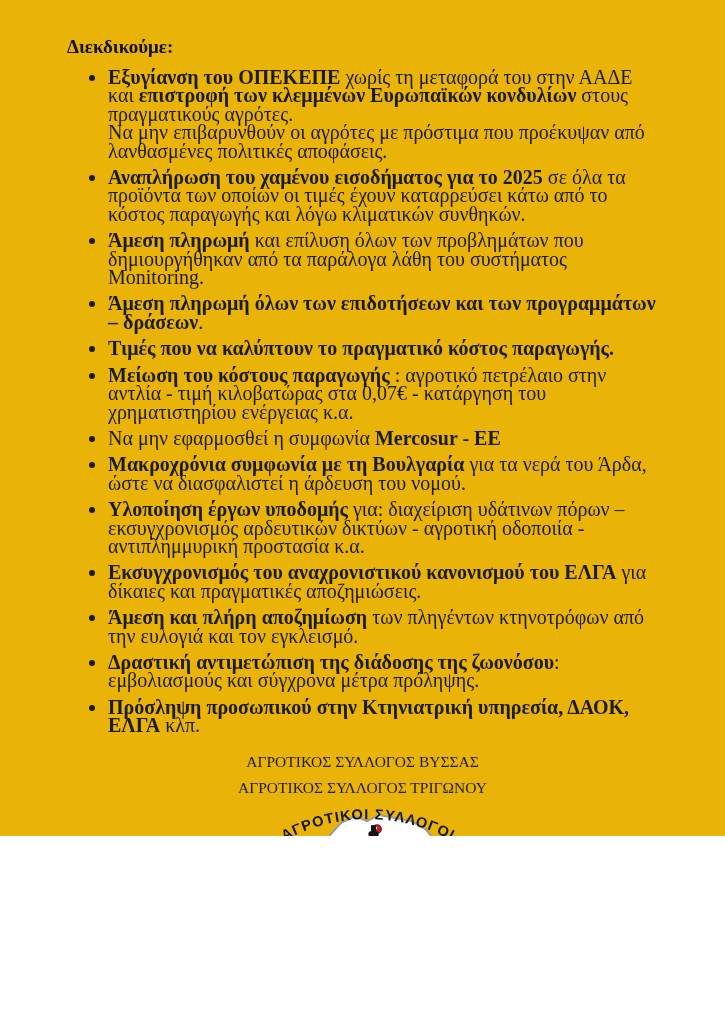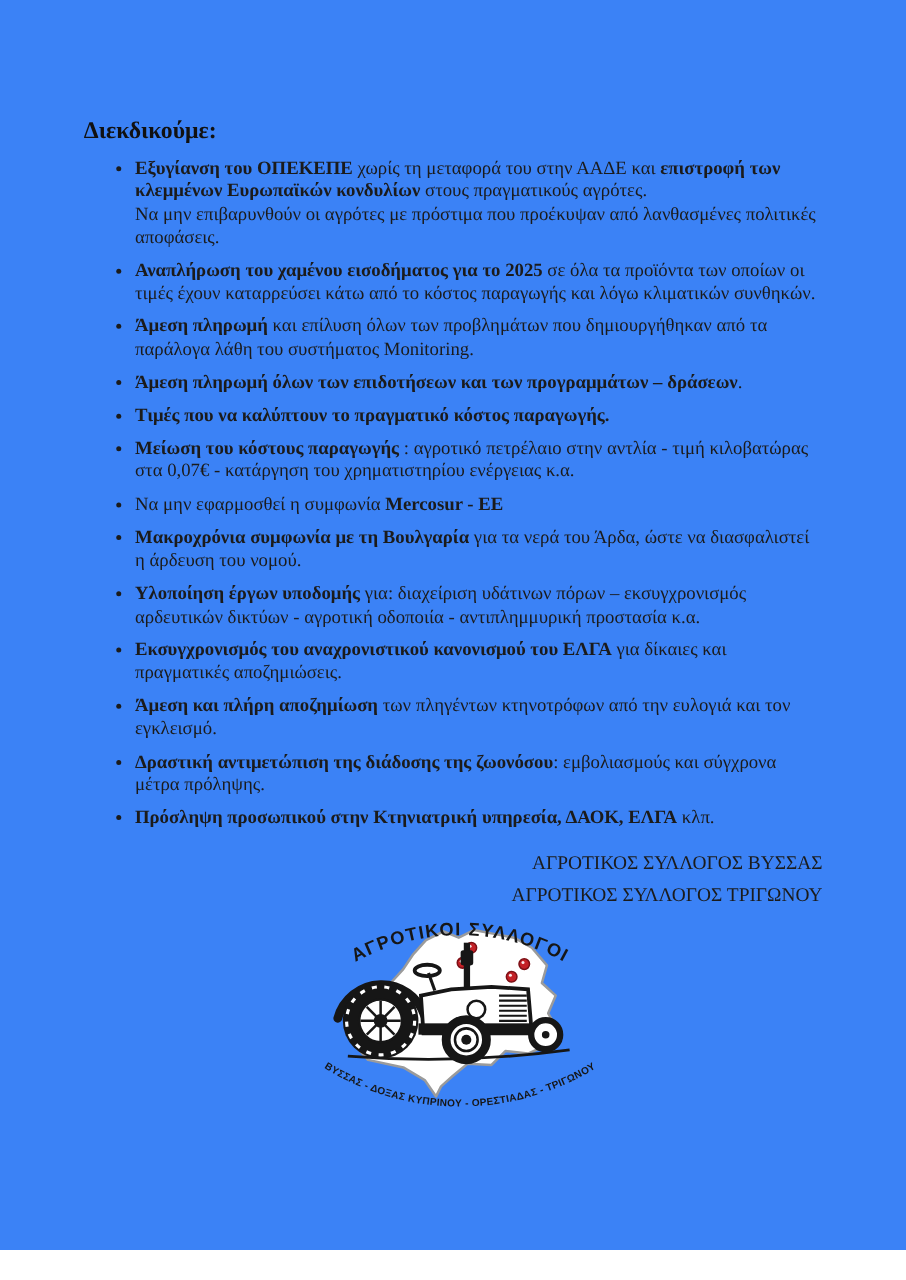--- a/index.html
+++ b/index.html
@@ -3,36 +3,36 @@
 <meta charset="utf-8">
 <style>
   :root{
     --pin-color:#c42127;
     --map-color:#9b9b9b;
     --ink-color:#161616;
   }
   *{box-sizing:border-box;}
   html,body{margin:0;padding:0;background:#ffffff;}
   .page{
-    width:725px;height:1000px;margin:0 auto;background:#3b82f6;
+    width:725px;height:836px;margin:0 auto;background:#eab308;
     color:#1b1b1b;font-family:"Liberation Serif","DejaVu Serif",serif;
-    padding:94px 67px 0 67px;overflow:hidden;position:relative;
+    padding:36px 67px 0 67px;overflow:hidden;position:relative;
   }
   .doc-title{
     font-size:19px;font-weight:700;margin:0 0 10px 0;color:#111;
   }
   .demands{
     margin:0;padding:0 0 0 41px;list-style:disc;
   }
   .demands li{
-    font-size:15px;line-height:18.4px;margin:0 0 8px 0;
+    font-size:20px;line-height:18.4px;margin:0 0 8px 0;
   }
   .demands li b{font-weight:700;}
   .assoc{
-    text-align:right;margin-top:14px;
+    text-align:center;margin-top:14px;
   }
   .assoc-line{
     font-size:15.5px;line-height:26px;color:#1b1b1b;
   }
   .logo-wrap{
     width:252px;margin:4px auto 0 auto;transform:translateX(5px);
   }
   .logo-wrap svg{display:block;width:100%;height:auto;}
   .arc-text-top{
     font-family:"Liberation Sans","DejaVu Sans",sans-serif;

